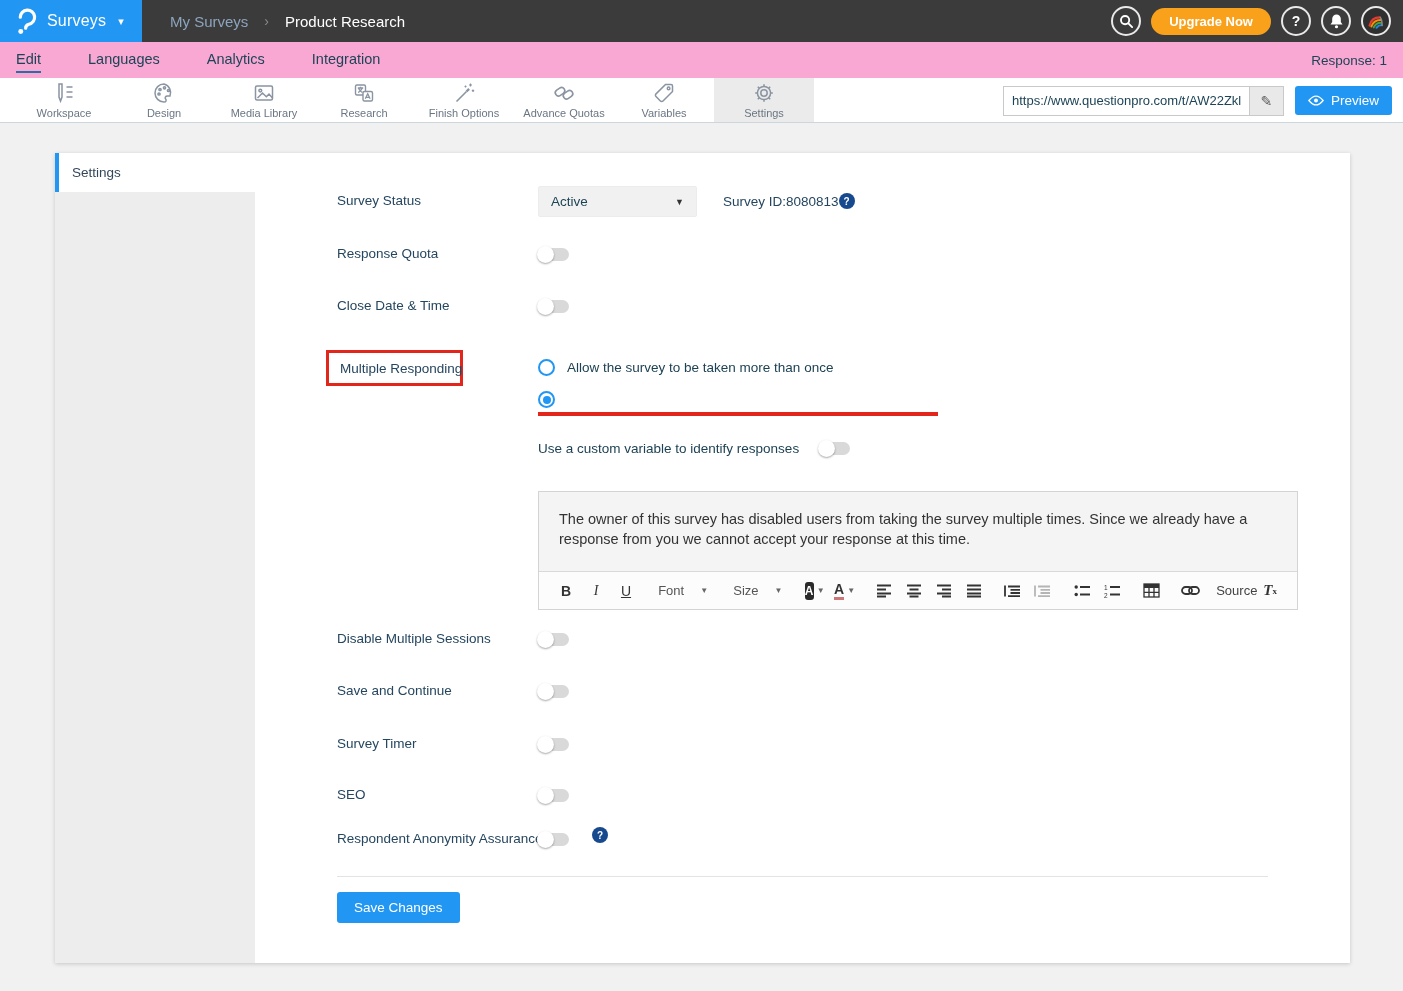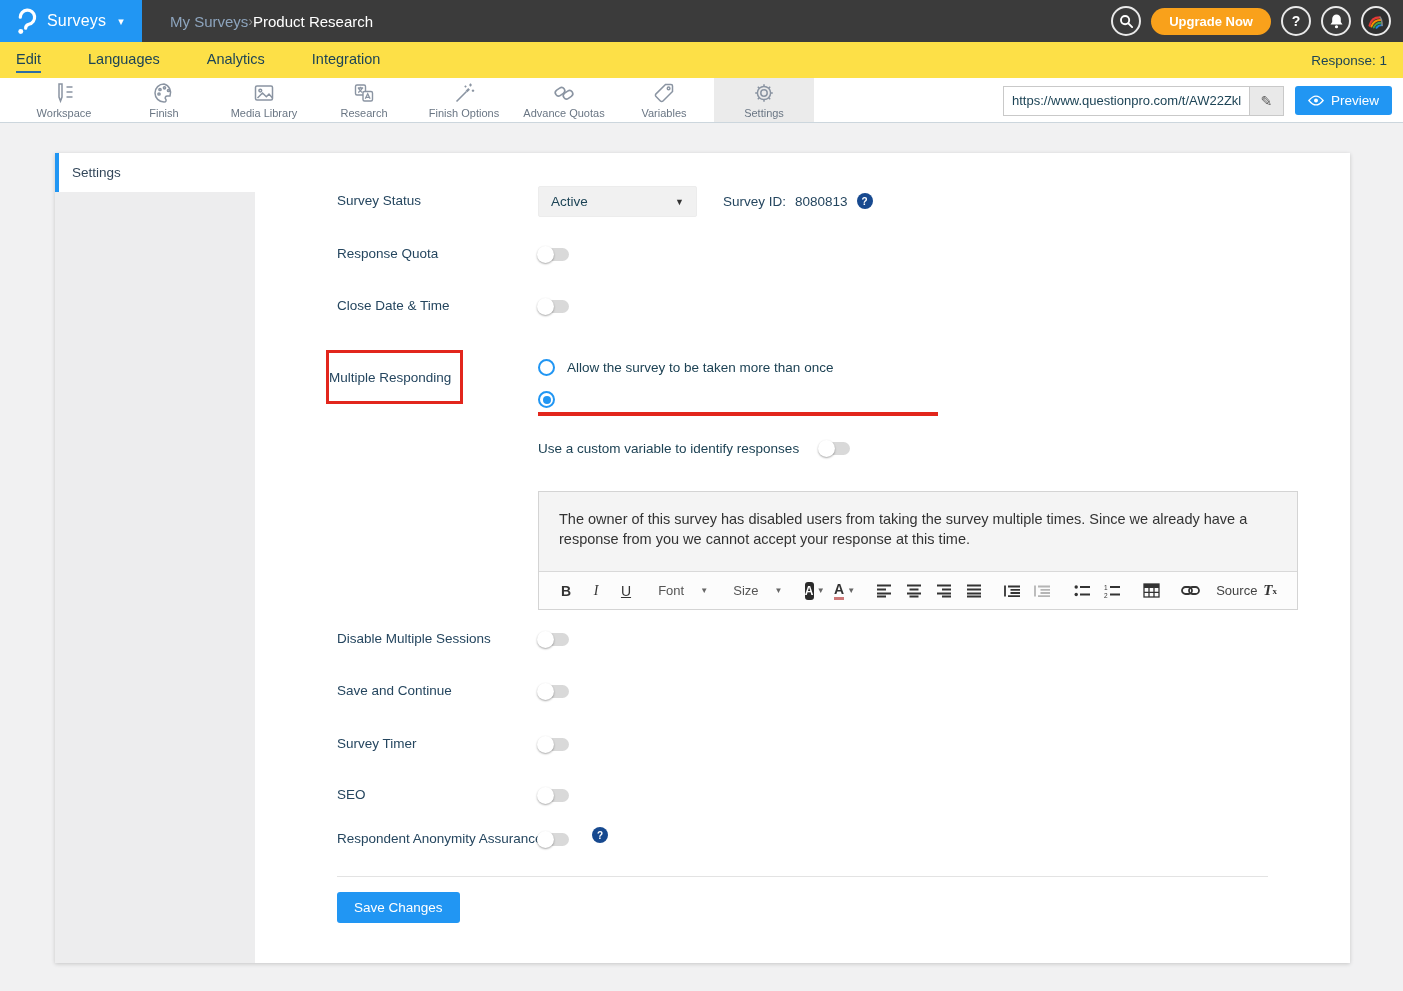--- a/index.html
+++ b/index.html
@@ -5,31 +5,31 @@
   * { margin:0; padding:0; box-sizing:border-box; }
   html,body { width:1403px; height:991px; overflow:hidden; background:#f1f1f2;
     font-family:"Liberation Sans", sans-serif; }
 
   
   .topbar { height:42px; background:#3b3b3b; display:flex; align-items:stretch; position:relative; }
   .brand { width:142px; background:#2196f3; color:#fff; display:flex; align-items:center; padding-left:16px; gap:10px; cursor:pointer; }
   .brand .p-logo { display:flex; align-items:center; }
   .brand .name { font-size:16px; font-weight:400; letter-spacing:.2px; }
   .brand .caret { font-size:11px; margin-left:2px; }
-  .crumbs { display:flex; align-items:center; gap:0; padding-left:28px; font-size:15px; }
+  .crumbs { display:flex; align-items:center; gap:16px; padding-left:28px; font-size:15px; }
   .crumb-parent { color:#8da4bd; cursor:pointer; }
   .crumb-sep { color:#8a8a8a; font-size:14px; }
   .crumb-current { color:#fff; }
   .top-right { position:absolute; right:12px; top:0; height:42px; display:flex; align-items:center; gap:10px; }
   .circle-btn { width:30px; height:30px; border-radius:50%; border:2px solid #e9e9e9; display:flex; align-items:center; justify-content:center; color:#fff; font-weight:bold; font-size:14px; cursor:pointer; background:transparent; }
   .upgrade { height:27px; padding:0 18px; border:none; border-radius:14px; background:#f9a11b; color:#fff; font-weight:bold; font-size:13px; cursor:pointer; font-family:"Liberation Sans",sans-serif; }
   .avatar { background:#2f2f2f; overflow:hidden; }
 
   
-  .subnav { height:36px; background:#fde047; display:flex; align-items:center; padding:0 16px; position:relative; }
+  .subnav { height:36px; background:#f9a8d4; display:flex; align-items:center; padding:0 16px; position:relative; }
   .subnav .tabs { display:flex; gap:47px; }
   .tab { font-size:14.5px; color:#1d4456; cursor:pointer; padding:4px 0; }
   .tab.active { border-bottom:2px solid #2d6da3; font-weight:400; }
   .response-count { position:absolute; right:16px; font-size:13.5px; color:#1d4456; }
 
   
   .icon-toolbar { height:45px; background:#fff; border-bottom:1px solid #ccd6dd; display:flex; position:relative; padding-left:14px; }
   .tool-item { width:100px; display:flex; flex-direction:column; align-items:center; justify-content:center; gap:2px; cursor:pointer; }
   .tool-item.active { background:#ebebeb; }
   .tool-item .lbl { font-size:11px; color:#6a7684; white-space:nowrap; }
@@ -46,27 +46,27 @@
   .sidebar { position:absolute; left:0; top:0; width:200px; height:810px; }
   .side-item { height:39px; display:flex; align-items:center; padding-left:17px; font-size:13.5px; color:#3e5568; cursor:pointer; background:#ededee; }
   .side-item.active { background:#fff; border-left:4px solid #2196f3; padding-left:13px; color:#33475a; }
   .side-rest { position:absolute; left:0; top:39px; width:200px; height:771px; background:#ededee; z-index:-0; }
 
   .main { position:absolute; left:200px; top:0; right:0; bottom:0; }
   .f-label { position:absolute; left:82px; font-size:13.5px; color:#25465f; white-space:nowrap; }
 
   .status-select { position:absolute; left:283px; top:33px; width:159px; height:31px; background:#f1f1f1; border:1px solid #ececec; border-radius:2px; display:flex; align-items:center; justify-content:space-between; padding:0 12px; font-size:13.5px; color:#1d4456; cursor:pointer; }
   .status-select .sel-caret { font-size:9px; color:#333; }
-  .sid-group { position:absolute; left:468px; top:40px; display:flex; align-items:center; gap:9px; font-size:13.5px; color:#25465f; }
+  .sid-group { position:absolute; left:468px; top:40px; display:flex; align-items:center; font-size:13.5px; color:#25465f; }
   .help-dot { width:16px; height:16px; border-radius:50%; background:#17498f; color:#fff; font-size:10px; font-weight:bold; display:flex; align-items:center; justify-content:center; cursor:pointer; }
 
   .toggle { width:31px; height:13px; background:#d9d9d9; border-radius:7px; position:relative; cursor:pointer; flex:none; }
   .toggle .knob { position:absolute; left:-1px; top:-2px; width:17px; height:17px; border-radius:50%; background:#fff; box-shadow:0 1px 2px rgba(0,0,0,.35); }
 
-  .red-box { position:absolute; left:71px; top:197px; width:137px; height:54px; border:3px solid #e2261c; display:flex; align-items:center; padding-left:0; }
+  .red-box { position:absolute; left:71px; top:197px; width:137px; height:36px; border:3px solid #e2261c; display:flex; align-items:center; padding-left:11px; }
   .red-box .f-inline { font-size:13.5px; color:#25465f; white-space:nowrap; }
 
   .radio-row { position:absolute; left:283px; display:flex; align-items:center; gap:12px; cursor:pointer; }
   .radio { width:17px; height:17px; border-radius:50%; border:2px solid #2196f3; background:#fff; position:relative; flex:none; }
   .radio.checked::after { content:""; position:absolute; left:2.5px; top:2.5px; width:8px; height:8px; border-radius:50%; background:#2196f3; }
   .radio-row .rl { font-size:13.5px; color:#1d4254; white-space:nowrap; }
   .red-underline { position:absolute; left:283px; top:259px; width:400px; height:4px; background:#e2261c; }
 
   .custvar-row { position:absolute; left:283px; top:288px; display:flex; align-items:center; gap:20px; }
   .custvar-row .rl { font-size:13.5px; color:#1d4254; }
@@ -166,21 +166,21 @@
   <div class="tool-item">
     <svg width="24" height="24" viewBox="0 0 24 24">
         <g fill="none" stroke="#8a94a2" stroke-width="1.5">
           <path d="M12 3 a9 9 0 1 0 0 18 c2.2 0 2.6-1.8 1.6-3 s-.2-3 1.8-3 h2.6 A9 9 0 0 0 12 3 z"></path>
           <circle cx="8" cy="8.5" r="1.1"></circle>
           <circle cx="12.5" cy="6.8" r="1.1"></circle>
           <circle cx="16.5" cy="9.5" r="1.1"></circle>
           <circle cx="7" cy="13" r="1.1"></circle>
         </g>
       </svg>
-    <span class="lbl">Finish</span>
+    <span class="lbl">Design</span>
   </div>
   <div class="tool-item">
     <svg width="24" height="24" viewBox="0 0 24 24">
         <g fill="none" stroke="#8a94a2" stroke-width="1.5">
           <rect x="3.5" y="5" width="17" height="14" rx="1.5"></rect>
           <circle cx="8.3" cy="9.6" r="1.4"></circle>
           <path d="M5.5 17 l5-5 3.8 3.8 2.7-2.7 3.5 3.9"></path>
         </g>
       </svg>
     <span class="lbl">Media Library</span>

